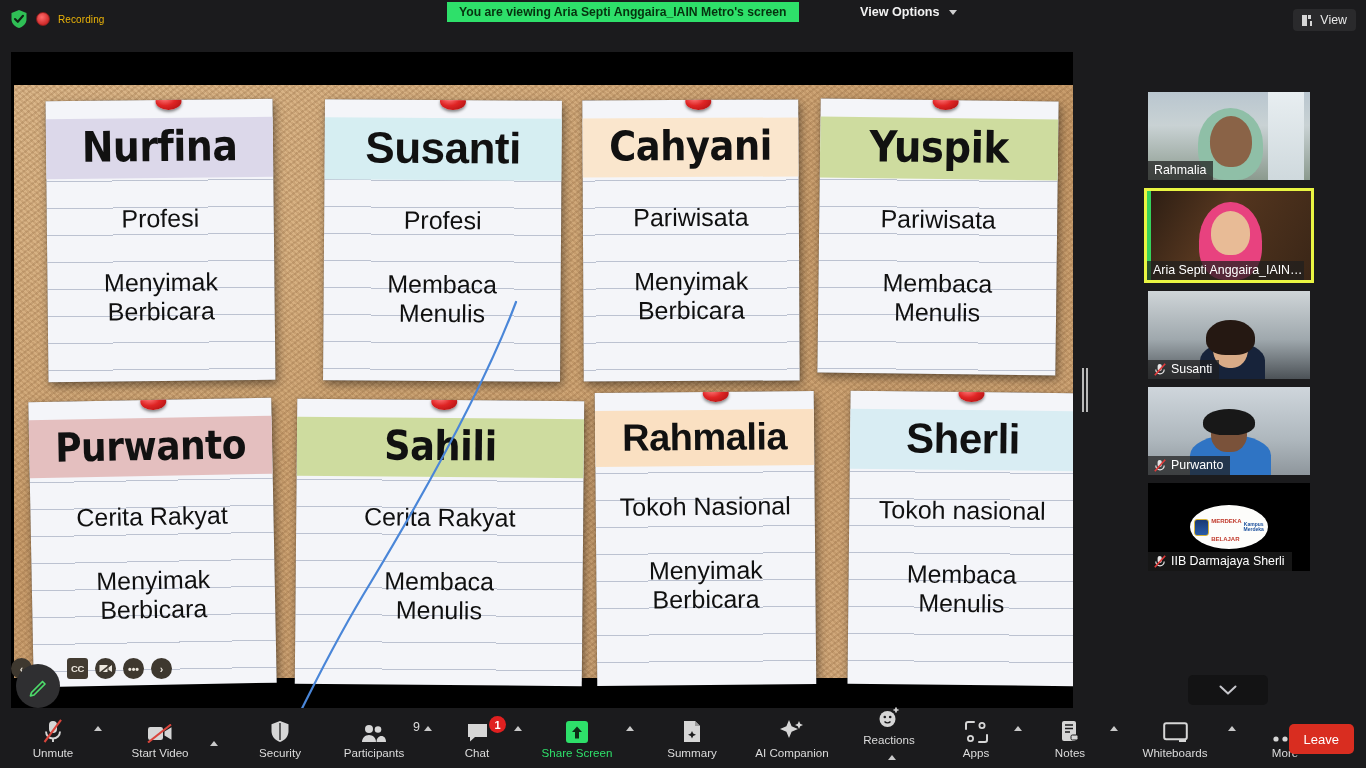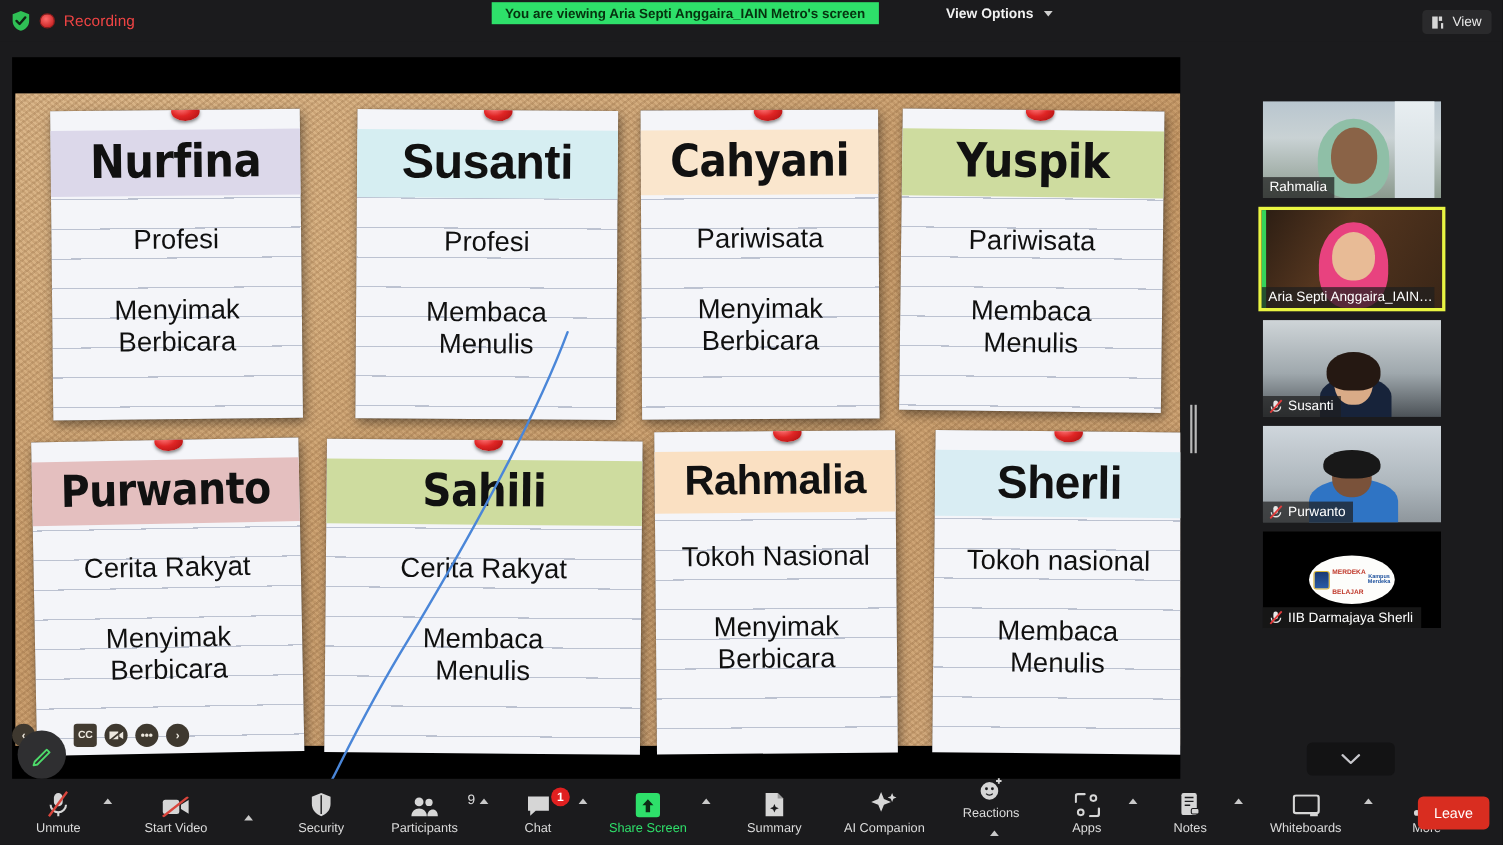--- a/index.html
+++ b/index.html
@@ -10,21 +10,21 @@
 
   
   #topbar { position:absolute; left:0; top:0; width:1366px; height:38px;
     background:#1b1b1d; display:flex; align-items:center; }
   .tb-left { display:flex; align-items:center; gap:8px; padding-left:10px; }
   .shield-ico { width:18px; height:20px; position:relative; }
   .shield-ico svg { display:block; }
   .rec-dot { width:14px; height:14px; border-radius:50%;
     background:radial-gradient(circle at 40% 35%, #ff6b6b, #cf2b2b 70%);
     border:1px solid #8d1d1d; }
-  .rec-label { color:#ef4444; font-size:14px; letter-spacing:.1px; }
+  .rec-label { color:#eab308; font-size:10px; letter-spacing:.1px; }
 
   #share-banner { position:absolute; left:447px; top:2px; height:20px;
     background:#2ee06a; color:#06320f; font-size:12.2px; font-weight:bold;
     display:flex; align-items:center; padding:0 12px; white-space:nowrap; }
   #view-options { position:absolute; left:850px; top:0px; height:24px;
     display:flex; align-items:center; gap:9px; padding:0 10px; color:#f2f2f2;
     font-size:12.6px; font-weight:bold; border-radius:4px; cursor:pointer; }
   .chev { width:0;height:0;border-left:4.5px solid transparent;
     border-right:4.5px solid transparent;border-top:5px solid #cfcfcf; }
 
@@ -414,21 +414,21 @@
                 <rect x="7" y="2" width="8" height="12" rx="4" fill="#d6d6d6"></rect>
                 <path d="M4 12.5c0 3.9 3.1 7 7 7s7-3.1 7-7" stroke="#d6d6d6" stroke-width="1.9" fill="none"></path>
                 <line x1="11" y1="19.5" x2="11" y2="23" stroke="#d6d6d6" stroke-width="1.9"></line>
                 <path d="M2.5 23 L19 0.8" stroke="#d9453c" stroke-width="2.1"></path>
               </svg>
             </div>
             <div class="lbl">Unmute</div>
           </div>
           <div class="caret" style="margin-left: 6px;"></div>
         </div>
-        <div style="display: flex; align-items: flex-end; margin-left: 14px; gap: 12px;">
+        <div style="display: flex; align-items: flex-end; margin-left: 14px;">
           <div class="tool" style="min-width: 88px;">
             <div class="ico">
               <svg width="26" height="19" viewBox="0 0 26 19">
                 <rect x="1" y="3" width="15" height="13" rx="2.3" fill="#d6d6d6"></rect>
                 <path d="M17.5 7.5 L24.5 3.2v12.6l-7-4.3z" fill="#d6d6d6"></path>
                 <path d="M1 18.5 L24 0.5" stroke="#d9453c" stroke-width="2.1"></path>
               </svg>
             </div>
             <div class="lbl">Start Video</div>
           </div>

